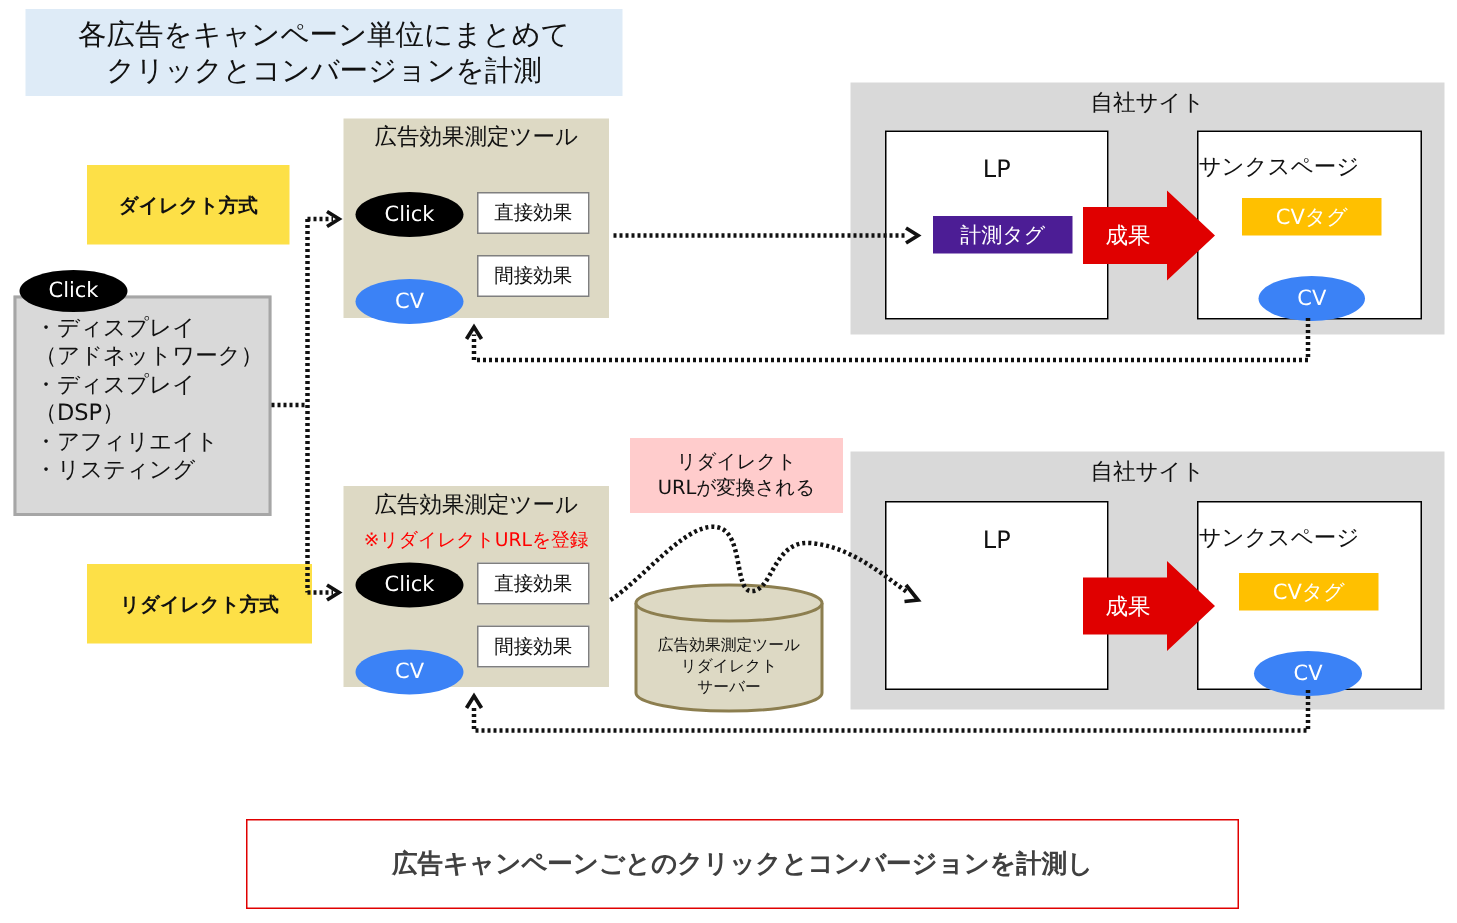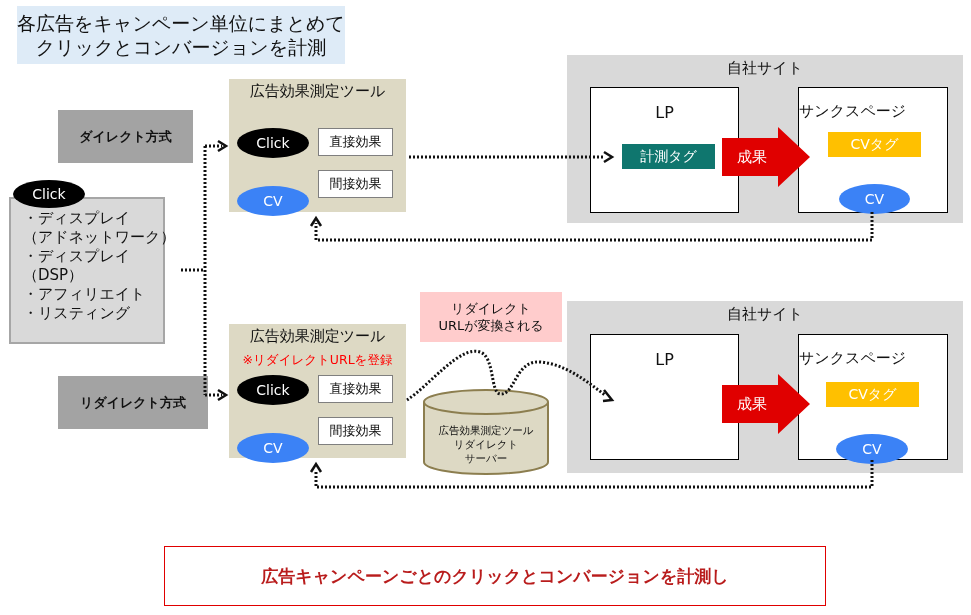--- a/index.html
+++ b/index.html
@@ -1,38 +1,38 @@
 <!DOCTYPE html>
 <html><head>
 <meta charset="utf-8">
 <style>
   html,body{margin:0;padding:0;background:#fff;}
   body{width:971px;height:615px;position:relative;overflow:hidden;font-family:"DejaVu Sans",sans-serif;color:#111;}
   .abs{position:absolute;box-sizing:border-box;}
   .center{display:flex;align-items:center;justify-content:center;text-align:center;}
-  .header{left:17px;top:6px;width:328px;height:58px;background:#deebf7;font-size:19px;line-height:24px;flex-direction:column;}
-  .method{background:#a3a3a3;font-weight:bold;font-size:13px;}
-  .sources{left:9px;top:197px;width:156px;height:147px;background:#d9d9d9;border:2px solid #a6a6a6;padding:10px 0 0 12px;font-size:15px;line-height:19px;}
+  .header{left:17px;top:6px;width:398px;height:58px;background:#deebf7;font-size:19px;line-height:24px;flex-direction:column;}
+  .method{background:#fde047;font-weight:bold;font-size:13px;}
+  .sources{left:9px;top:197px;width:172px;height:147px;background:#d9d9d9;border:2px solid #a6a6a6;padding:10px 0 0 12px;font-size:15px;line-height:19px;}
   .sources div{white-space:nowrap;}
   .ell{border-radius:50%;color:#fff;font-size:14px;}
   .blue{background:#000000;}
   .yellow{background:#3b82f6;margin-top:16px;}
   .tool{background:#ddd9c4;}
   .tool-title{font-size:15px;width:100%;text-align:center;}
   .tool-note{font-size:12.5px;color:#ff0000;width:100%;text-align:center;}
   .effect{background:#fff;border:1px solid #7f7f7f;font-size:13px;}
   .site{background:#d9d9d9;}
   .site-title{font-size:15px;width:100%;text-align:center;}
   .page{background:#fff;border:1.5px solid #000;}
   .lp{font-size:16px;width:100%;text-align:center;}
   .ty{font-size:15px;width:100%;}
-  .tag-blue{background:#0f766e;color:#fff;font-size:14px;}
+  .tag-blue{background:#4c1d95;color:#fff;font-size:14px;}
   .tag-yellow{background:#ffc000;color:#fff;font-size:14px;}
   .pink-note{left:420px;top:292px;width:142px;height:50px;background:#ffcccc;font-size:13px;line-height:17px;flex-direction:column;}
-  .summary{left:164px;top:546px;width:662px;height:60px;border:1.5px solid #e00000;color:#b91c1c;font-weight:bold;font-size:17px;line-height:24px;}
+  .summary{left:164px;top:546px;width:662px;height:60px;border:1.5px solid #e00000;color:#404040;font-weight:bold;font-size:17px;line-height:24px;}
   svg.overlay{position:absolute;left:0;top:0;}
 </style>
 </head>
 <body>
 
 <div class="abs header center">
   <div>各広告をキャンペーン単位にまとめて</div>
   <div>クリックとコンバージョンを計測</div>
 </div>
 

